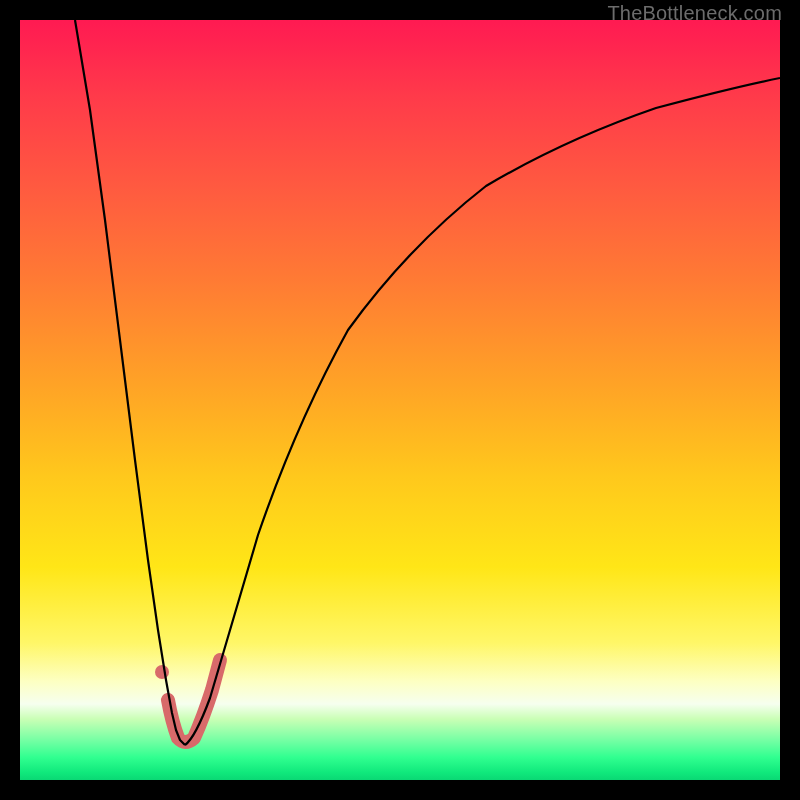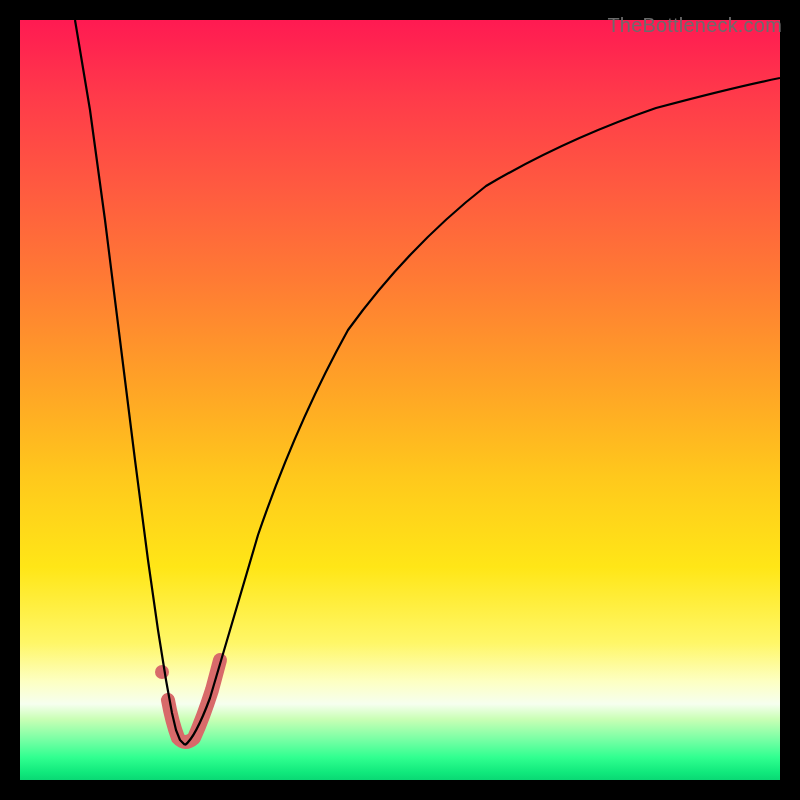--- a/index.html
+++ b/index.html
@@ -60,21 +60,20 @@
     height: 100%;
   }
   .credit {
     position: absolute;
     top: 2px;
     right: 18px;
     color: #6c6c6c;
     font-size: 20px;
     font-weight: 400;
     letter-spacing: 0.2px;
-    margin-top: 12px;
   }
 </style>
 </head>
 <body>
 
 <div class="frame">
   <div class="plot-area">
     <div class="grad"></div>
     <svg class="svg-layer" viewBox="0 0 760 760" preserveAspectRatio="none">
 

